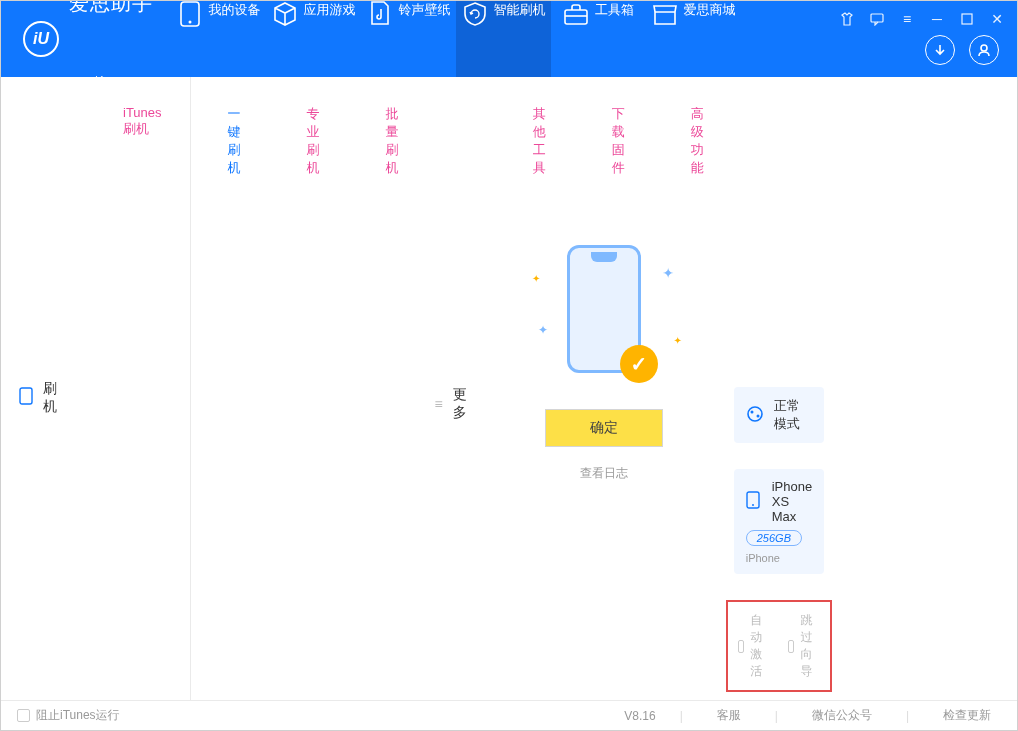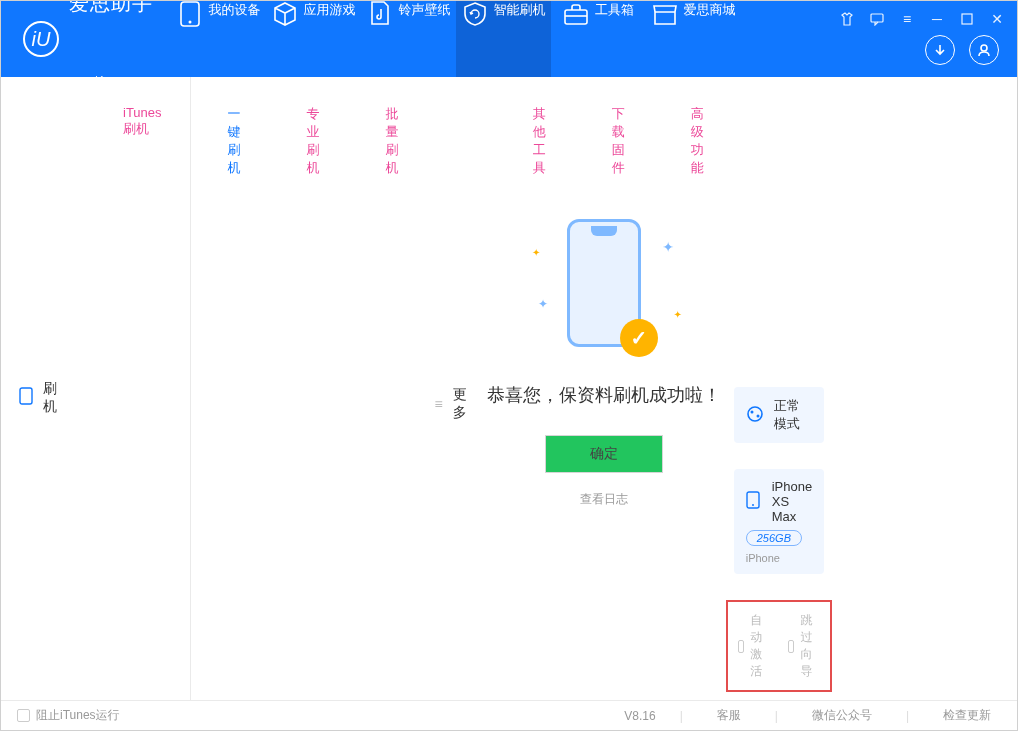--- a/index.html
+++ b/index.html
@@ -1,21 +1,21 @@
 <!DOCTYPE html>
 <html><head>
 <meta charset="utf-8">
 <style>
 * { margin: 0; padding: 0; box-sizing: border-box; font-family: "Microsoft YaHei", Arial, sans-serif; }
 body { background: #fff; width: 1018px; height: 731px; overflow: hidden; border: 1px solid #d0d0d0; }
 
 
 .header { height: 76px; background: #1077ff; color: #fff; display: flex; align-items: center; position: relative; }
 .logo-area { display: flex; align-items: center; padding: 0 18px 0 22px; gap: 10px; }
-.logo-circle { width: 36px; height: 36px; border: 2.5px solid #fff; border-radius: 50%; display: flex; align-items: center; justify-content: center; font-size: 20px; font-weight: normal; font-style: italic; }
+.logo-circle { width: 36px; height: 36px; border: 2.5px solid #fff; border-radius: 50%; display: flex; align-items: center; justify-content: center; font-size: 16px; font-weight: bold; font-style: italic; }
 .logo-text { line-height: 1.1; }
 .logo-text .main { font-size: 20px; font-weight: 500; letter-spacing: 1px; }
 .logo-text .sub { font-size: 11px; opacity: 0.9; }
 
 .nav-tabs { display: flex; height: 100%; }
 .nav-tab { width: 95px; height: 100%; display: flex; flex-direction: row; align-items: flex-start; justify-content: center; cursor: pointer; gap: 6px; font-size: 13px; }
 .nav-tab.active { background: #0e63d8; }
 .nav-icon { width: 26px; height: 26px; display: flex; align-items: center; justify-content: center; }
 
 .window-controls { position: absolute; top: 10px; right: 12px; display: flex; gap: 14px; align-items: center; }
@@ -50,21 +50,21 @@
 .phone { position: absolute; left: 50%; top: 10px; transform: translateX(-50%); width: 74px; height: 128px; border: 3px solid #7fb9ff; border-radius: 12px; background: #e8f2ff; }
 .phone::before { content: ""; position: absolute; top: 4px; left: 50%; transform: translateX(-50%); width: 26px; height: 10px; background: #7fb9ff; border-radius: 0 0 6px 6px; }
 .check-badge { position: absolute; right: 36px; bottom: 2px; width: 38px; height: 38px; background: #ffb400; border-radius: 50%; display: flex; align-items: center; justify-content: center; color: #fff; font-size: 20px; font-weight: bold; }
 .sparkle { position: absolute; color: #7fb9ff; font-size: 14px; }
 .sparkle.s1 { left: 18px; top: 38px; color: #ffb400; font-size: 10px; }
 .sparkle.s2 { left: 24px; top: 88px; font-size: 12px; }
 .sparkle.s3 { right: 20px; top: 30px; }
 .sparkle.s4 { right: 12px; top: 100px; color: #ffb400; font-size: 10px; }
 
 .success-text { font-size: 18px; color: #333; margin-bottom: 28px; }
-.confirm-btn { padding: 9px 44px; border: 1px solid #d5d5d5; background: #22c55e; font-size: 14px; color: #444; cursor: pointer; margin-bottom: 18px; }
+.confirm-btn { padding: 9px 44px; border: 1px solid #d5d5d5; background: #fde047; font-size: 14px; color: #444; cursor: pointer; margin-bottom: 18px; }
 .log-link { font-size: 12px; color: #999; cursor: pointer; }
 
 
 .footer { height: 30px; border-top: 1px solid #eaeaea; display: flex; align-items: center; padding: 0 16px; font-size: 12px; color: #999; gap: 8px; }
 .footer-left { display: flex; align-items: center; gap: 8px; }
 .footer-right { margin-left: auto; display: flex; align-items: center; gap: 24px; }
 .footer-link { cursor: pointer; padding: 0 10px; }
 .footer-sep { color: #ddd; }
 </style>
 </head>
@@ -230,21 +230,20 @@
 
   <div class="main">
     <div class="illustration">
       <div class="phone"></div>
       <div class="check-badge">✓</div>
       <span class="sparkle s1">✦</span>
       <span class="sparkle s2">✦</span>
       <span class="sparkle s3">✦</span>
       <span class="sparkle s4">✦</span>
     </div>
-    <div class="success-text">恭喜您，保资料刷机成功啦！</div>
     <button class="confirm-btn">确定</button>
     <a class="log-link">查看日志</a>
   </div>
 </div>
 
 <div class="footer">
   <div class="footer-left">
     <label class="check-opt" style="color:#999">
       <span class="check-box"></span>
       <span>阻止iTunes运行</span>

